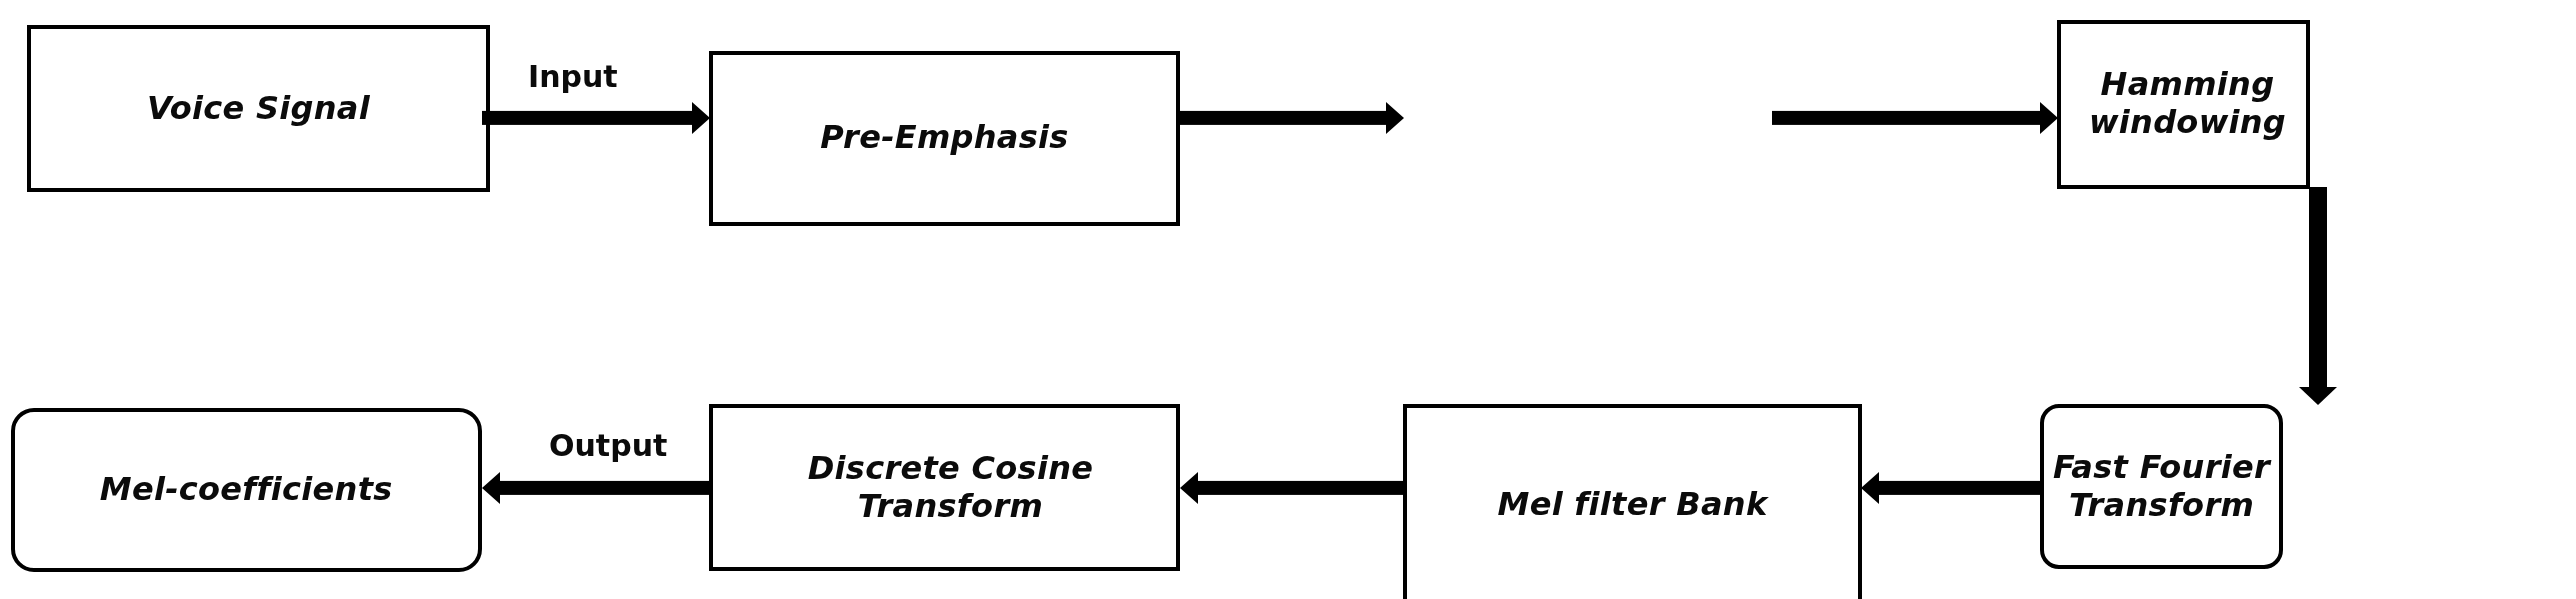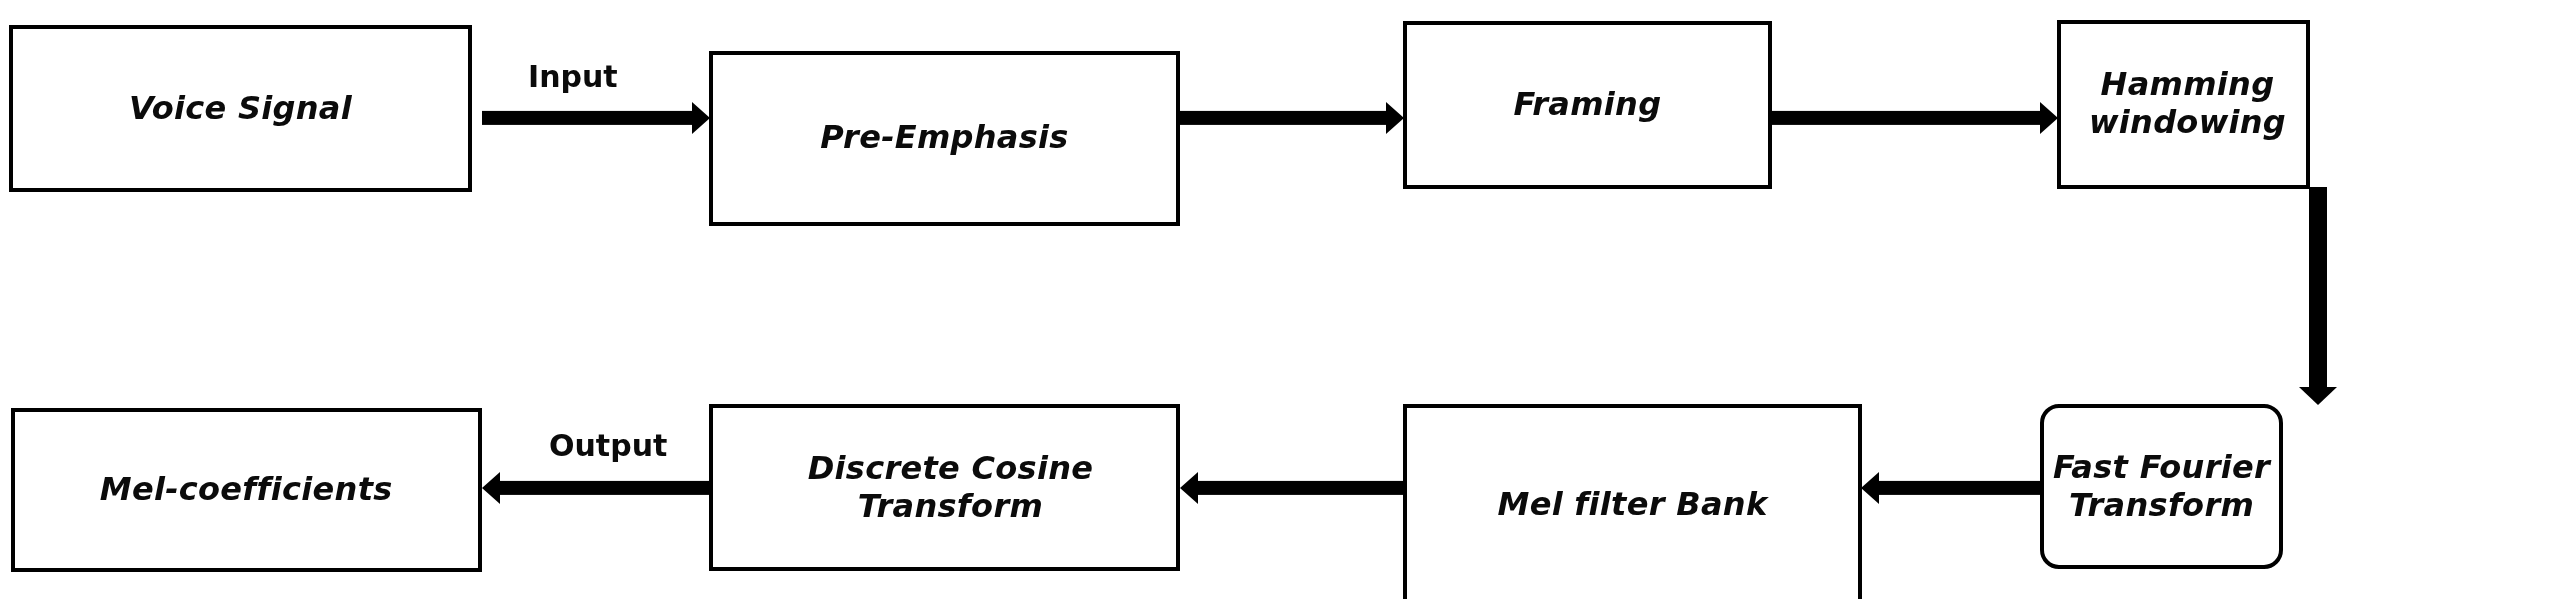--- a/index.html
+++ b/index.html
@@ -37,26 +37,26 @@
     font-weight: bold;
     font-size: 32px;
     line-height: 1.18;
     color: #0b0b0b;
     letter-spacing: 0.3px;
     white-space: pre-line;
     padding: 0 8.3px;
   }
 
   
-  #node-voice-signal       { left: 9px;   top: 25px;  width: 463px; height: 167px; }
+  #node-voice-signal       { left: 27px;   top: 25px;  width: 463px; height: 167px; }
   #node-pre-emphasis       { left: 709px; top: 19.6px;  width: 471px; height: 175px; margin-top: 31px; }
   #node-framing            { left: 1403px; top: 21.3px;  width: 369px; height: 168px; }
   #node-hamming-windowing  { left: 2057px; top: 19.6px;  width: 253px; height: 169px; padding-left: 8px; }
 
-  #node-mel-coefficients   { left: 10.7px;   top: 408px; width: 471px; height: 164px; }
+  #node-mel-coefficients   { left: 10.7px;   top: 408px; width: 471px; height: 164px; border-radius: 23px; }
   #node-dct                { left: 709px; top: 404px; width: 471px; height: 167px; padding-left: 12px; }
   #node-mel-filter-bank    { left: 1403px; top: 404px; width: 459px; height: 201px; }
   #node-fft                { left: 2040px; top: 404px; width: 243px; height: 165px; border-radius: 19px; }
 
   
   .arrow-h, .arrow-v {
     position: absolute;
   }
   .arrow-h .shaft {
     position: absolute;
@@ -128,23 +128,20 @@
 <div id="diagram">
 
   <div class="node" id="node-voice-signal">
     <span class="node-label">Voice Signal</span>
   </div>
 
   <div class="node" id="node-pre-emphasis">
     <span class="node-label">Pre-Emphasis</span>
   </div>
 
-  <div class="node" id="node-framing">
-    <span class="node-label">Framing</span>
-  </div>
 
   <div class="node" id="node-hamming-windowing">
     <span class="node-label">Hamming
 windowing</span>
   </div>
 
   <div class="node" id="node-mel-coefficients">
     <span class="node-label">Mel-coefficients</span>
   </div>
 

